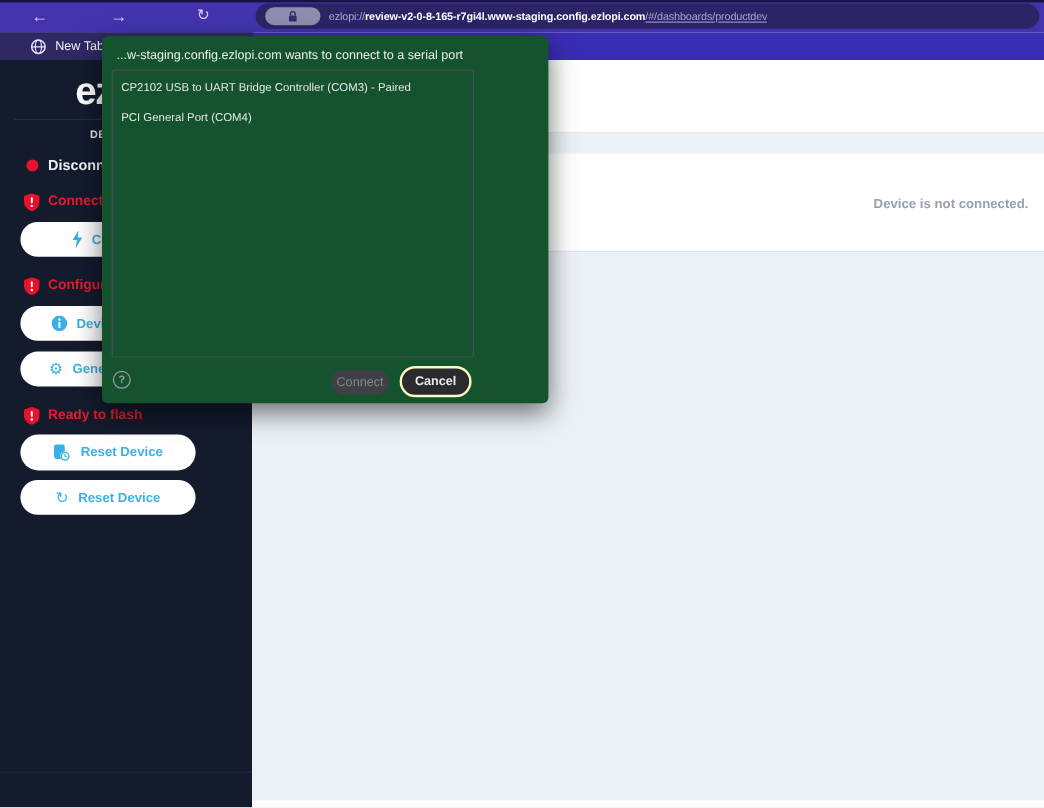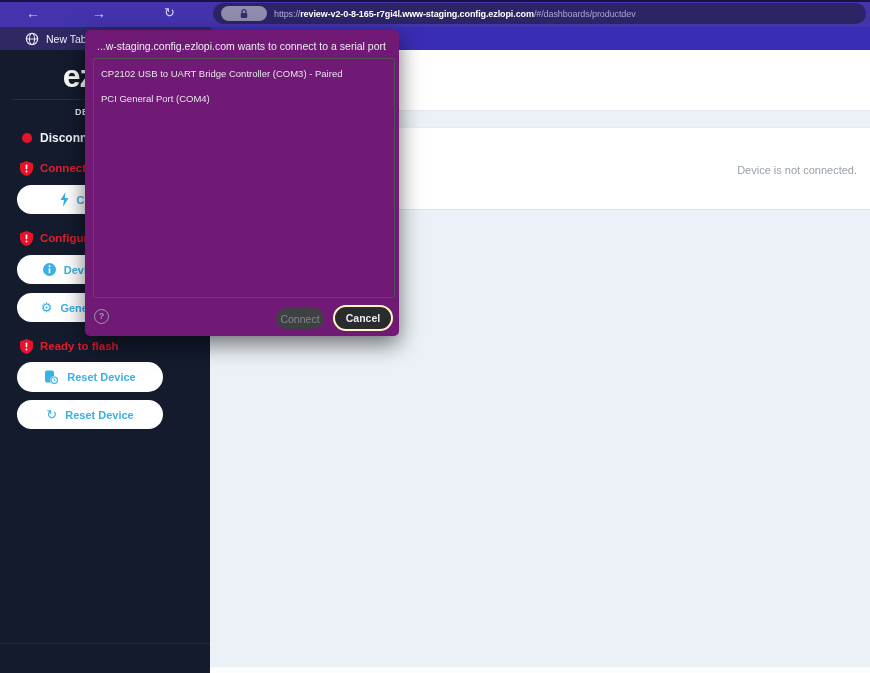--- a/index.html
+++ b/index.html
@@ -12,21 +12,21 @@
   .navicon{position:absolute;top:4px;color:#d4cff2;font-size:14px;line-height:18px;cursor:pointer;}
   .nav-back{left:26px;}
   .nav-fwd{left:92px;}
   .nav-reload{left:164px;font-size:13px;}
   .addressbar{position:absolute;left:213px;top:3px;width:653px;height:21px;border-radius:11px;
     background:#2b2566;display:flex;align-items:center;}
   .lockpill{margin-left:8px;width:46px;height:15px;border-radius:8px;background:#8f8cae;
     display:flex;align-items:center;justify-content:center;flex:none;}
   .url{margin-left:7px;font-size:9px;letter-spacing:-0.1px;white-space:nowrap;overflow:hidden;color:#b3addc;}
   .url .domain{color:#ffffff;font-weight:bold;}
-  .url .path{color:#aaa4d6;}
+  .url .path{color:#aaa4d6;text-decoration:underline;}
 
   .bmrow{position:absolute;left:0;top:27px;width:870px;height:23px;background:#3a2db5;padding-left:32px;}
   .bmleft{position:absolute;left:0;top:0;width:211px;height:23px;background:#2e2963;
     display:flex;align-items:center;}
   .globe{margin-left:25px;flex:none;display:block;}
   .bmlabel{margin-left:7px;color:#f2f1fb;font-size:10.5px;}
   .favsliver{position:absolute;left:107px;top:6px;width:10px;height:11px;border-radius:2px;background:#d8c89e;}
 
   
   .sidebar{position:absolute;left:0;top:50px;width:210px;height:623px;background:#131b2d;}
@@ -41,26 +41,26 @@
   .pill{position:absolute;left:17px;width:146px;height:29px;border-radius:15px;background:#ffffff;
     display:flex;align-items:center;justify-content:center;gap:8px;cursor:pointer;
     color:#3ab0e3;font-size:11px;font-weight:bold;white-space:nowrap;}
   .pill .glyph{font-size:13px;line-height:13px;font-weight:normal;}
   .sb-divider2{position:absolute;left:0;top:593px;width:210px;height:1px;background:#202b44;}
 
   
   .main{position:absolute;left:210px;top:50px;width:660px;height:623px;background:#ecf1f7;}
   .mheader{position:absolute;left:0;top:0;width:660px;height:60px;background:#ffffff;border-bottom:1px solid #e4e9f0;}
   .mband{position:absolute;left:0;top:77px;width:660px;height:81px;background:#ffffff;
-    border-top:1px solid #e9edf3;border-bottom:1px solid #dde3ea;}
+    border-top:1px solid #e9edf3;border-bottom:1px solid #dde3ea;font-weight:bold;}
   .mmsg{position:absolute;right:13px;top:36px;color:#98a1ab;font-size:11px;}
   .mfooter{position:absolute;left:0;top:617px;width:660px;height:6px;background:#fdfdfe;}
 
   
-  .dialog{position:absolute;left:85px;top:30px;width:314px;height:306px;background:#701a75;
+  .dialog{position:absolute;left:85px;top:30px;width:372px;height:306px;background:#14532d;
     border-radius:5px;box-shadow:0 8px 22px rgba(0,0,0,.55);}
   .dtitle{position:absolute;left:12px;top:10px;width:298px;color:#ebedef;font-size:10.5px;
     white-space:nowrap;overflow:hidden;}
   .dlist{position:absolute;left:8px;top:28px;width:300px;height:238px;border:1px solid #4d5055;
     border-radius:2px;overflow:hidden;}
   .dport{padding:9px 7px 5px 7px;color:#e4e6e9;font-size:9.5px;white-space:nowrap;cursor:pointer;}
   .dhelp{position:absolute;left:9px;top:279px;width:13px;height:13px;border:1.3px solid #9aa0a6;
     border-radius:50%;color:#9aa0a6;font-size:9px;font-weight:bold;text-align:center;line-height:13px;cursor:pointer;}
   .dbtn{position:absolute;border-radius:12px;font-size:10.5px;text-align:center;cursor:pointer;
     display:flex;align-items:center;justify-content:center;box-sizing:border-box;}
@@ -78,21 +78,21 @@
     <span class="navicon nav-back">←</span>
     <span class="navicon nav-fwd">→</span>
     <span class="navicon nav-reload">↻</span>
     <div class="addressbar">
       <span class="lockpill">
         <svg width="8" height="10" viewBox="0 0 8 10">
           <path d="M2 4 V2.6 A2 2 0 0 1 6 2.6 V4" fill="none" stroke="#322b6d" stroke-width="1.2"></path>
           <rect x="0.8" y="4" width="6.4" height="5" rx="1" fill="#322b6d"></rect>
         </svg>
       </span>
-      <span class="url"><span class="scheme">https://</span><span class="domain">review-v2-0-8-165-r7gi4l.www-staging.config.ezlopi.com</span><span class="path">/#/dashboards/productdev</span></span>
+      <span class="url"><span class="scheme">ezlopi://</span><span class="domain">review-v2-0-8-165-r7gi4l.www-staging.config.ezlopi.com</span><span class="path">/#/dashboards/productdev</span></span>
     </div>
   </div>
 
   <div class="bmrow">
     <div class="bmleft">
       <svg class="globe" width="14" height="14" viewBox="0 0 14 14">
         <circle cx="7" cy="7" r="5.6" fill="none" stroke="#e8e6fa" stroke-width="1.2"></circle>
         <ellipse cx="7" cy="7" rx="2.6" ry="5.6" fill="none" stroke="#e8e6fa" stroke-width="1"></ellipse>
         <line x1="1.4" y1="7" x2="12.6" y2="7" stroke="#e8e6fa" stroke-width="1"></line>
       </svg>

